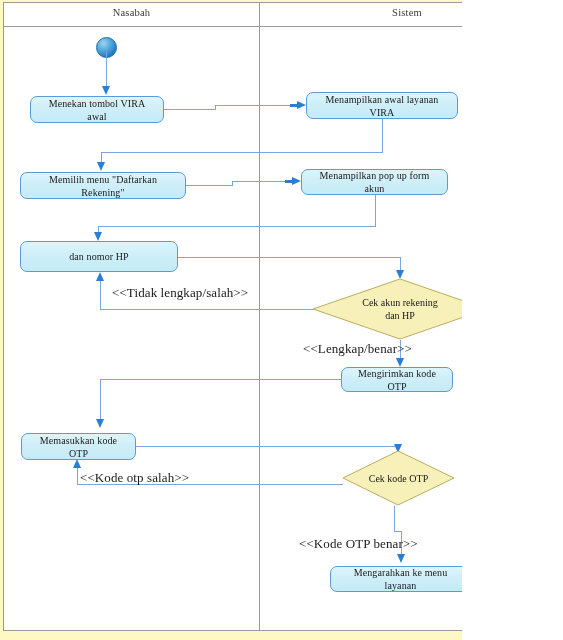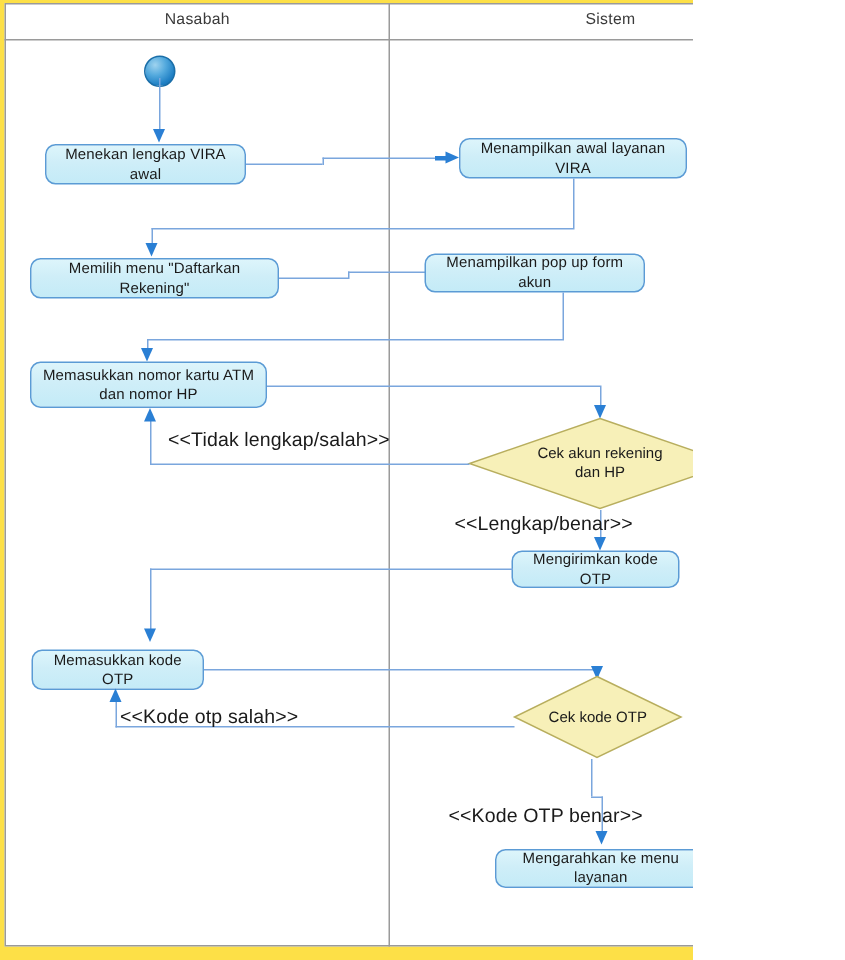--- a/index.html
+++ b/index.html
@@ -8,22 +8,23 @@
     padding: 0;
     background: #ffffff;
   }
   body {
     font-family: "Liberation Sans", sans-serif;
   }
   #canvas {
     position: relative;
     width: 462px;
     height: 640px;
-    background: #fde047;
+    background: #fef9c3;
     overflow: hidden;
+    font-family: Liberation Serif, serif;
   }
   
   .lane-frame {
     position: absolute;
     left: 3px;
     top: 2px;
     width: 552px;
     height: 629px;
     border: 1px solid #9a9a9a;
     box-sizing: border-box;
@@ -161,21 +162,21 @@
 
   <div class="lane-title left">Nasabah</div>
   <div class="lane-title right">Sistem</div>
 
   <div class="start-node" style="left:96px; top:37px;"></div>
 
   <div class="edge v" style="left:106px; top:52px; height:38px;"></div>
   <div class="arrow down" style="left:102px; top:86px;"></div>
 
   <div class="node" style="left:30px; top:96px; width:134px; height:27px;">
-    <span>Menekan lengkap VIRA awal</span>
+    <span>Menekan tombol VIRA awal</span>
   </div>
 
   <div class="edge h" style="left:164px; top:109px; width:51px;"></div>
   <div class="edge v" style="left:215px; top:105px; height:5px;"></div>
   <div class="edge h" style="left:215px; top:105px; width:85px;"></div>
   <div class="arrow right" style="left:297px; top:101px;"></div>
   <div class="arrow-stub" style="left:290px; top:104px; width:8px; height:3px;"></div>
 
   <div class="node" style="left:306px; top:92px; width:152px; height:27px;">
     <span>Menampilkan awal layanan VIRA</span>
@@ -189,31 +190,30 @@
   <div class="node" style="left:20px; top:172px; width:166px; height:27px;">
     <span>Memilih menu "Daftarkan Rekening"</span>
   </div>
 
   <div class="edge h" style="left:186px; top:185px; width:46px;"></div>
   <div class="edge v" style="left:232px; top:181px; height:5px;"></div>
   <div class="edge h" style="left:232px; top:181px; width:63px;"></div>
   <div class="arrow right" style="left:292px; top:177px;"></div>
   <div class="arrow-stub" style="left:285px; top:180px; width:8px; height:3px;"></div>
 
-  <div class="node" style="left:283px; top:169px; width:147px; height:26px;">
+  <div class="node" style="left:301px; top:169px; width:147px; height:26px;">
     <span>Menampilkan pop up form akun</span>
   </div>
 
   <div class="edge v" style="left:375px; top:195px; height:31px;"></div>
   <div class="edge h" style="left:98px; top:226px; width:278px;"></div>
   <div class="edge v" style="left:98px; top:226px; height:12px;"></div>
   <div class="arrow down" style="left:94px; top:232px;"></div>
 
   <div class="node" style="left:20px; top:241px; width:158px; height:31px; flex-direction:column;">
-    <span>Memasukkan nomor kartu ATM</span>
     <span>dan nomor HP</span>
   </div>
 
   <div class="edge h" style="left:178px; top:257px; width:222px;"></div>
   <div class="edge v" style="left:400px; top:257px; height:18px;"></div>
   <div class="arrow down" style="left:396px; top:270px;"></div>
 
   <div class="decision" style="left:312px; top:278px; width:176px; height:62px;">
     <svg width="176" height="62" viewBox="0 0 176 62">
       <polygon points="88,1 175,31 88,61 1,31" fill="#f7f0b8" stroke="#b8ae5e" stroke-width="1"></polygon>

